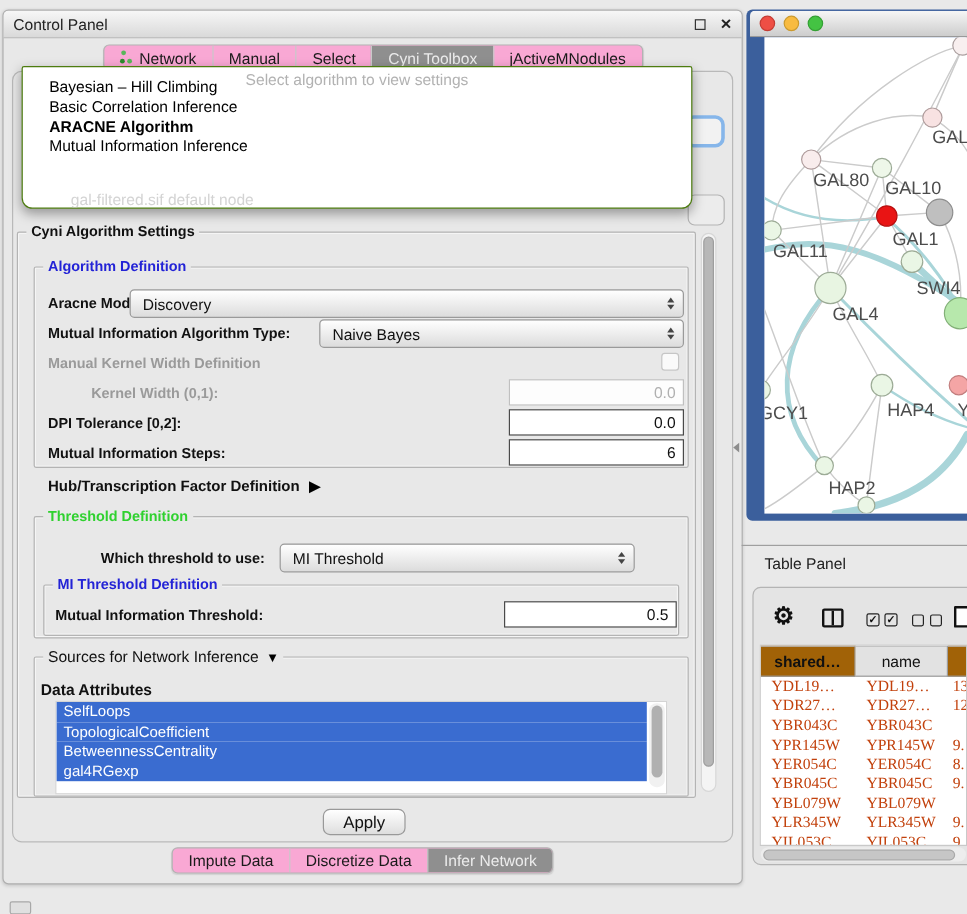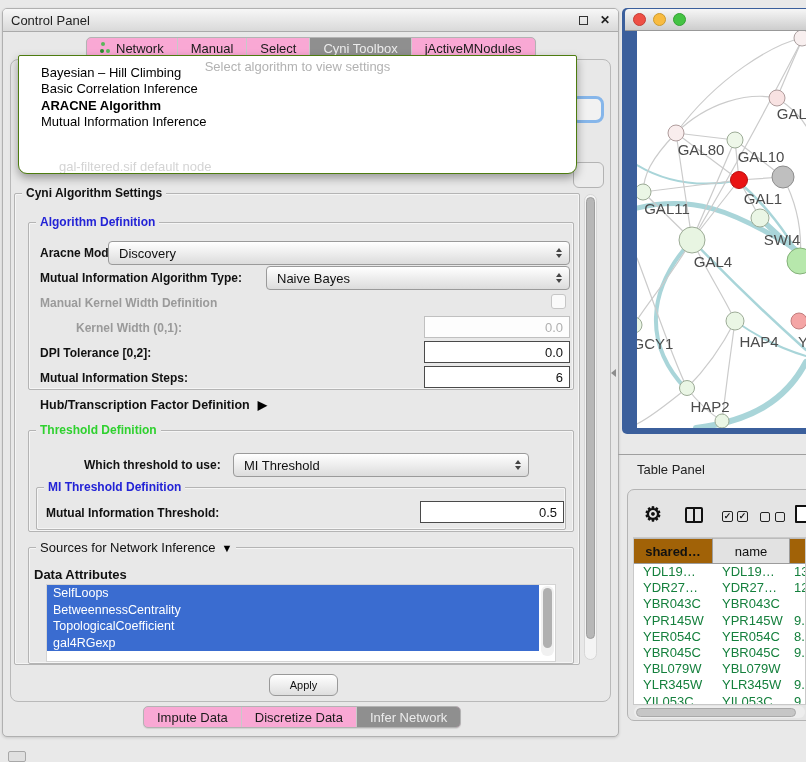--- a/index.html
+++ b/index.html
@@ -84,21 +84,21 @@
 
   
   .attr-box { left:46px; top:584px; width:510px; height:78px; background:#fff; overflow:hidden;
     border:1px solid #d4d4d4; }
   .attr-items { position:absolute; left:0; top:0; width:492px; }
   .attr-item { background:#3a6cd0; color:#fff; font-size:12.5px; line-height:16.5px; padding-left:6px; white-space:nowrap; }
   .attr-scroll { position:absolute; left:494px; top:1px; width:13px; height:70px; background:#f1f1f1; border-radius:6px; }
   .attr-scroll .thumb { position:absolute; left:2px; top:2px; width:9px; height:60px; background:#b0b0b0; border-radius:5px; }
 
   .apply-btn { left:269px; top:674px; width:69px; height:22px; border:1px solid #999;
-    border-radius:6px; background:linear-gradient(#ffffff,#dedede); font-size:11px; color:#111;
+    border-radius:6px; background:linear-gradient(#ffffff,#dedede); font-size:14px; color:#111;
     display:flex; align-items:center; justify-content:center; }
 
   
   .net-frame { left:622px; top:8px; width:184px; height:426px; background:#3b5f9c; border-radius:5px 0 0 5px; }
   .net-titlebar { left:625px; top:9px; width:181px; height:22px;
     background:linear-gradient(#f6f6f6,#cdcdcd); border-bottom:1px solid #999;
     border-radius:4px 0 0 0; display:flex; align-items:center; padding-left:8px; gap:7px; }
   .light { width:13px; height:13px; border-radius:50%; }
   .light.red { background:#ee4f45; border:1px solid #c43c34; }
   .light.yellow { background:#f8bb40; border:1px solid #cb9a2e; }
@@ -122,21 +122,21 @@
     border:1px solid #c9c9c9; }
   .tbl-header { display:flex; height:26px; }
   .th { font-size:13px; color:#111; display:flex; align-items:center; justify-content:center;
     border-right:1px solid #9c9c9c; border-bottom:1px solid #9c9c9c; border-top:1px solid #bbb; flex:none; }
   .th.blue { background:#a16207;font-weight:bold; }
   .th.gray { background:#e2e2e2; }
   .th:nth-child(1) { width:79px; }
   .th:nth-child(2) { width:77px; }
   .th:nth-child(3) { width:44px; }
   .tr { display:flex; height:16.2px; }
-  .td { font-size:13px; color:#15803d; white-space:nowrap; overflow:hidden; flex:none; line-height:16.2px; }
+  .td { font-size:13px; color:#c2410c; white-space:nowrap; overflow:hidden; flex:none; line-height:16.2px;font-family:Liberation Serif, serif; }
   .td0 { width:79px; padding-left:9px; }
   .td1 { width:77px; padding-left:9px; }
   .td2 { width:44px; padding-left:4px; }
   .hscroll { left:634px; top:706px; width:171px; height:12px; background:#ededed; border-radius:6px; }
   .hscroll .thumb { position:absolute; left:2px; top:1.5px; width:160px; height:9px;
     background:#c6c6c6; border:1px solid #a9a9a9; border-radius:5px; }
 
   
   .splitter-arrow { left:611px; top:369px; width:0; height:0;
     border-top:4px solid transparent; border-bottom:4px solid transparent; border-right:5px solid #8d8d8d; }
@@ -242,22 +242,22 @@
   <div class="field" style="left:420px; top:501px; width:144px; height:22px;">0.5</div>
 
   <div class="abs group" style="left:28px; top:547px; width:546px; height:117px;"></div>
   <span class="group-title plain" style="left:36px; top:540px;"><span>Sources for Network Inference</span><span class="arrow-down-glyph">▼</span></span>
 
   <span class="lbl" style="left:34px; top:567px; font-size:13px;">Data Attributes</span>
 
   <div class="abs attr-box">
     <div class="attr-items" id="attr-list">
         <div class="attr-item">SelfLoops</div>
+        <div class="attr-item">TopologicalCoefficient</div>
         <div class="attr-item">BetweennessCentrality</div>
-        <div class="attr-item">TopologicalCoefficient</div>
         <div class="attr-item">gal4RGexp</div>
       </div>
     <div class="attr-scroll">
       <div class="thumb"></div>
     </div>
   </div>
 
   <div class="abs apply-btn">Apply</div>
 
   <div class="abs tabstrip" id="bottom-tabs" style="left:143px; top:706px;">

